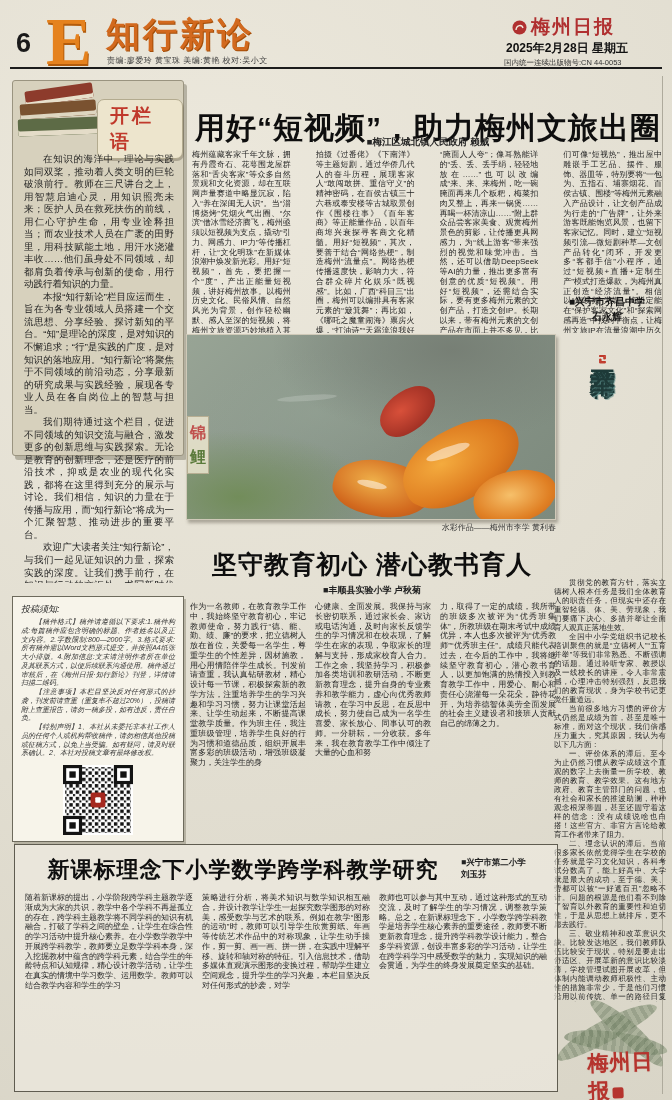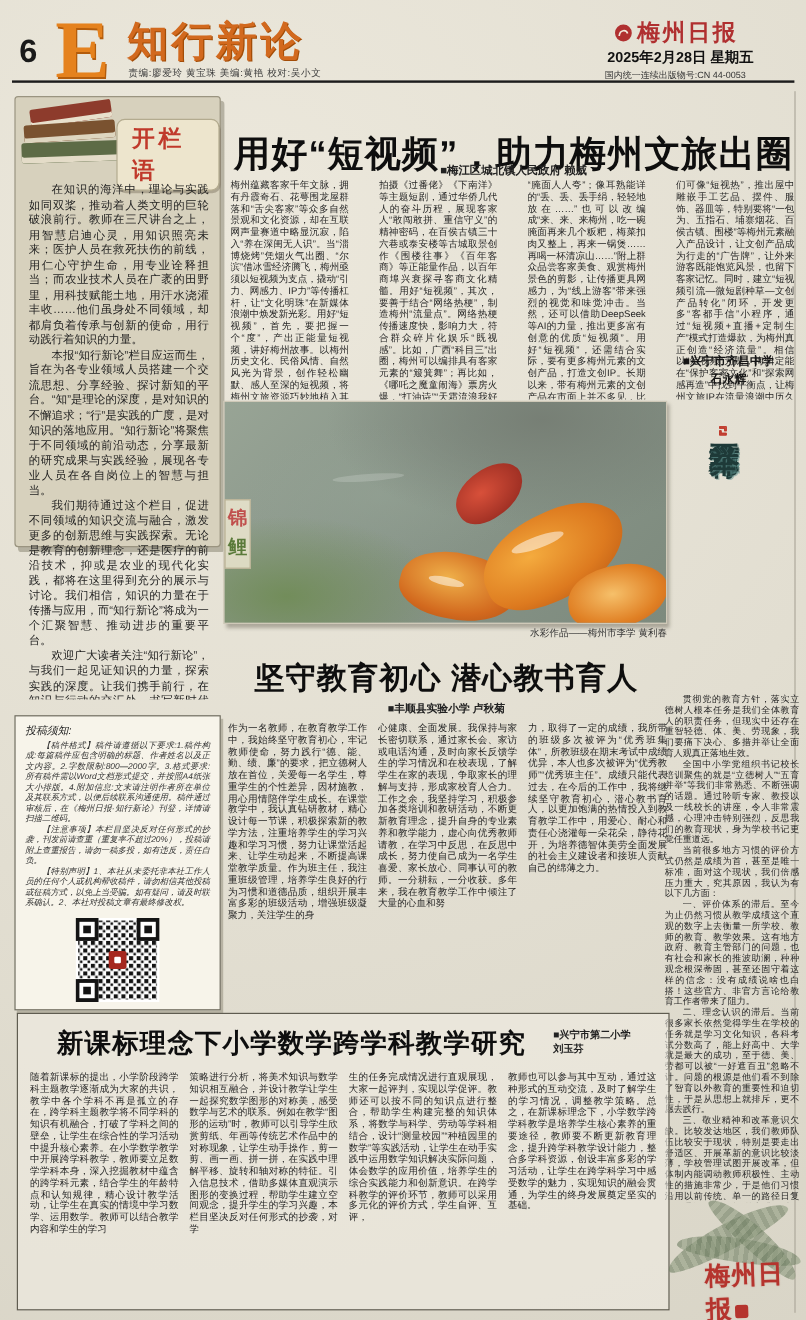--- a/index.html
+++ b/index.html
@@ -213,21 +213,21 @@
   </div>
   <div class="painting-label">
     <span class="c0">锦</span>
     <span class="c1">鲤</span>
   </div>
   <div class="painting-caption">水彩作品——梅州市李学 黄利春</div>
 
   <div class="edu-headline">坚守教育初心 潜心教书育人</div>
   <div class="edu-byline">■丰顺县实验小学 卢秋菊</div>
   <div class="edu-cols bodytext">
-    <div class="col">作为一名教师，在教育教学工作中，我始终坚守教育初心，牢记教师使命，努力践行“德、能、勤、绩、廉”的要求，把立德树人放在首位，关爱每一名学生，尊重学生的个性差异，因材施教，用心用情陪伴学生成长。在课堂教学中，我认真钻研教材，精心设计每一节课，积极探索新的教学方法，注重培养学生的学习兴趣和学习习惯，努力让课堂活起来、让学生动起来，不断提高课堂教学质量。作为班主任，我注重班级管理，培养学生良好的行为习惯和道德品质，组织开展丰富多彩的班级活动，增强班级凝聚力，关注学生的身</div>
+    <div class="col">作为一名教师，在教育教学工作中，我始终坚守教育初心，牢记教师使命，努力践行“德、能、勤、绩、廉”的要求，把立德树人放在首位，关爱每一名学生，尊重学生的个性差异，因材施教，用心用情陪伴学生成长。刊发前请查重，我认真钻研教材，精心设计每一节课，积极探索新的教学方法，注重培养学生的学习兴趣和学习习惯，努力让课堂活起来、让学生动起来，不断提高课堂教学质量。作为班主任，我注重班级管理，培养学生良好的行为习惯和道德品质，组织开展丰富多彩的班级活动，增强班级凝聚力，关注学生的身</div>
     <div class="col">心健康、全面发展。我保持与家长密切联系，通过家长会、家访或电话沟通，及时向家长反馈学生的学习情况和在校表现，了解学生在家的表现，争取家长的理解与支持，形成家校育人合力。工作之余，我坚持学习，积极参加各类培训和教研活动，不断更新教育理念，提升自身的专业素养和教学能力，虚心向优秀教师请教，在学习中反思，在反思中成长，努力使自己成为一名学生喜爱、家长放心、同事认可的教师。一分耕耘，一分收获。多年来，我在教育教学工作中倾注了大量的心血和努</div>
     <div class="col">力，取得了一定的成绩，我所带的班级多次被评为“优秀班集体”，所教班级在期末考试中成绩优异，本人也多次被评为“优秀教师”“优秀班主任”。成绩只能代表过去，在今后的工作中，我将继续坚守教育初心，潜心教书育人，以更加饱满的热情投入到教育教学工作中，用爱心、耐心和责任心浇灌每一朵花朵，静待花开，为培养德智体美劳全面发展的社会主义建设者和接班人贡献自己的绵薄之力。</div>
   </div>
 
   <div class="five-byline">
     <div>■兴宁市齐昌中学</div>
     <div>石永辉</div>
   </div>
   <div class="five-title">
     <span class="bk">『</span>
@@ -256,21 +256,20 @@
     <div class="math-head-row">
       <div class="math-headline">新课标理念下小学数学跨学科教学研究</div>
       <div class="math-byline">
         <div>■兴宁市第二小学</div>
         <div>刘玉芬</div>
       </div>
     </div>
     <div class="math-cols bodytext">
       <div class="col">随着新课标的提出，小学阶段跨学科主题教学逐渐成为大家的共识，教学中各个学科不再是孤立的存在，跨学科主题教学将不同学科的知识有机融合，打破了学科之间的壁垒，让学生在综合性的学习活动中提升核心素养。在小学数学教学中开展跨学科教学，教师要立足数学学科本身，深入挖掘教材中蕴含的跨学科元素，结合学生的年龄特点和认知规律，精心设计教学活动，让学生在真实的情境中学习数学、运用数学。教师可以结合教学内容和学生的学习</div>
       <div class="col">策略进行分析，将美术知识与数学知识相互融合，并设计教学让学生一起探究数学图形的对称美，感受数学与艺术的联系。例如在教学“图形的运动”时，教师可以引导学生欣赏剪纸、年画等传统艺术作品中的对称现象，让学生动手操作，剪一剪、画一画、拼一拼，在实践中理解平移、旋转和轴对称的特征。引入信息技术，借助多媒体直观演示图形的变换过程，帮助学生建立空间观念，提升学生的学习兴趣，本栏目坚决反对任何形式的抄袭，对学</div>
-      <div class="col">生的任务完成情况进行直观展现，大家一起评判，实现以学促评。教师还可以按不同的知识点进行整合，帮助学生构建完整的知识体系，将数学与科学、劳动等学科相结合，设计“测量校园”“种植园里的数学”等实践活动，让学生在动手实践中运用数学知识解决实际问题，体会数学的应用价值，培养学生的综合实践能力和创新意识。在跨学科教学的评价环节，教师可以采用多元化的评价方式，学生自评、互评，</div>
       <div class="col">教师也可以参与其中互动，通过这种形式的互动交流，及时了解学生的学习情况，调整教学策略。总之，在新课标理念下，小学数学跨学科教学是培养学生核心素养的重要途径，教师要不断更新教育理念，提升跨学科教学设计能力，整合多学科资源，创设丰富多彩的学习活动，让学生在跨学科学习中感受数学的魅力，实现知识的融会贯通，为学生的终身发展奠定坚实的基础。</div>
     </div>
   </div>
 
   <div class="palm">
     <div class="leaf l1"></div>
     <div class="leaf l2"></div>
     <div class="leaf l3"></div>
   </div>
   <div class="watermark">

